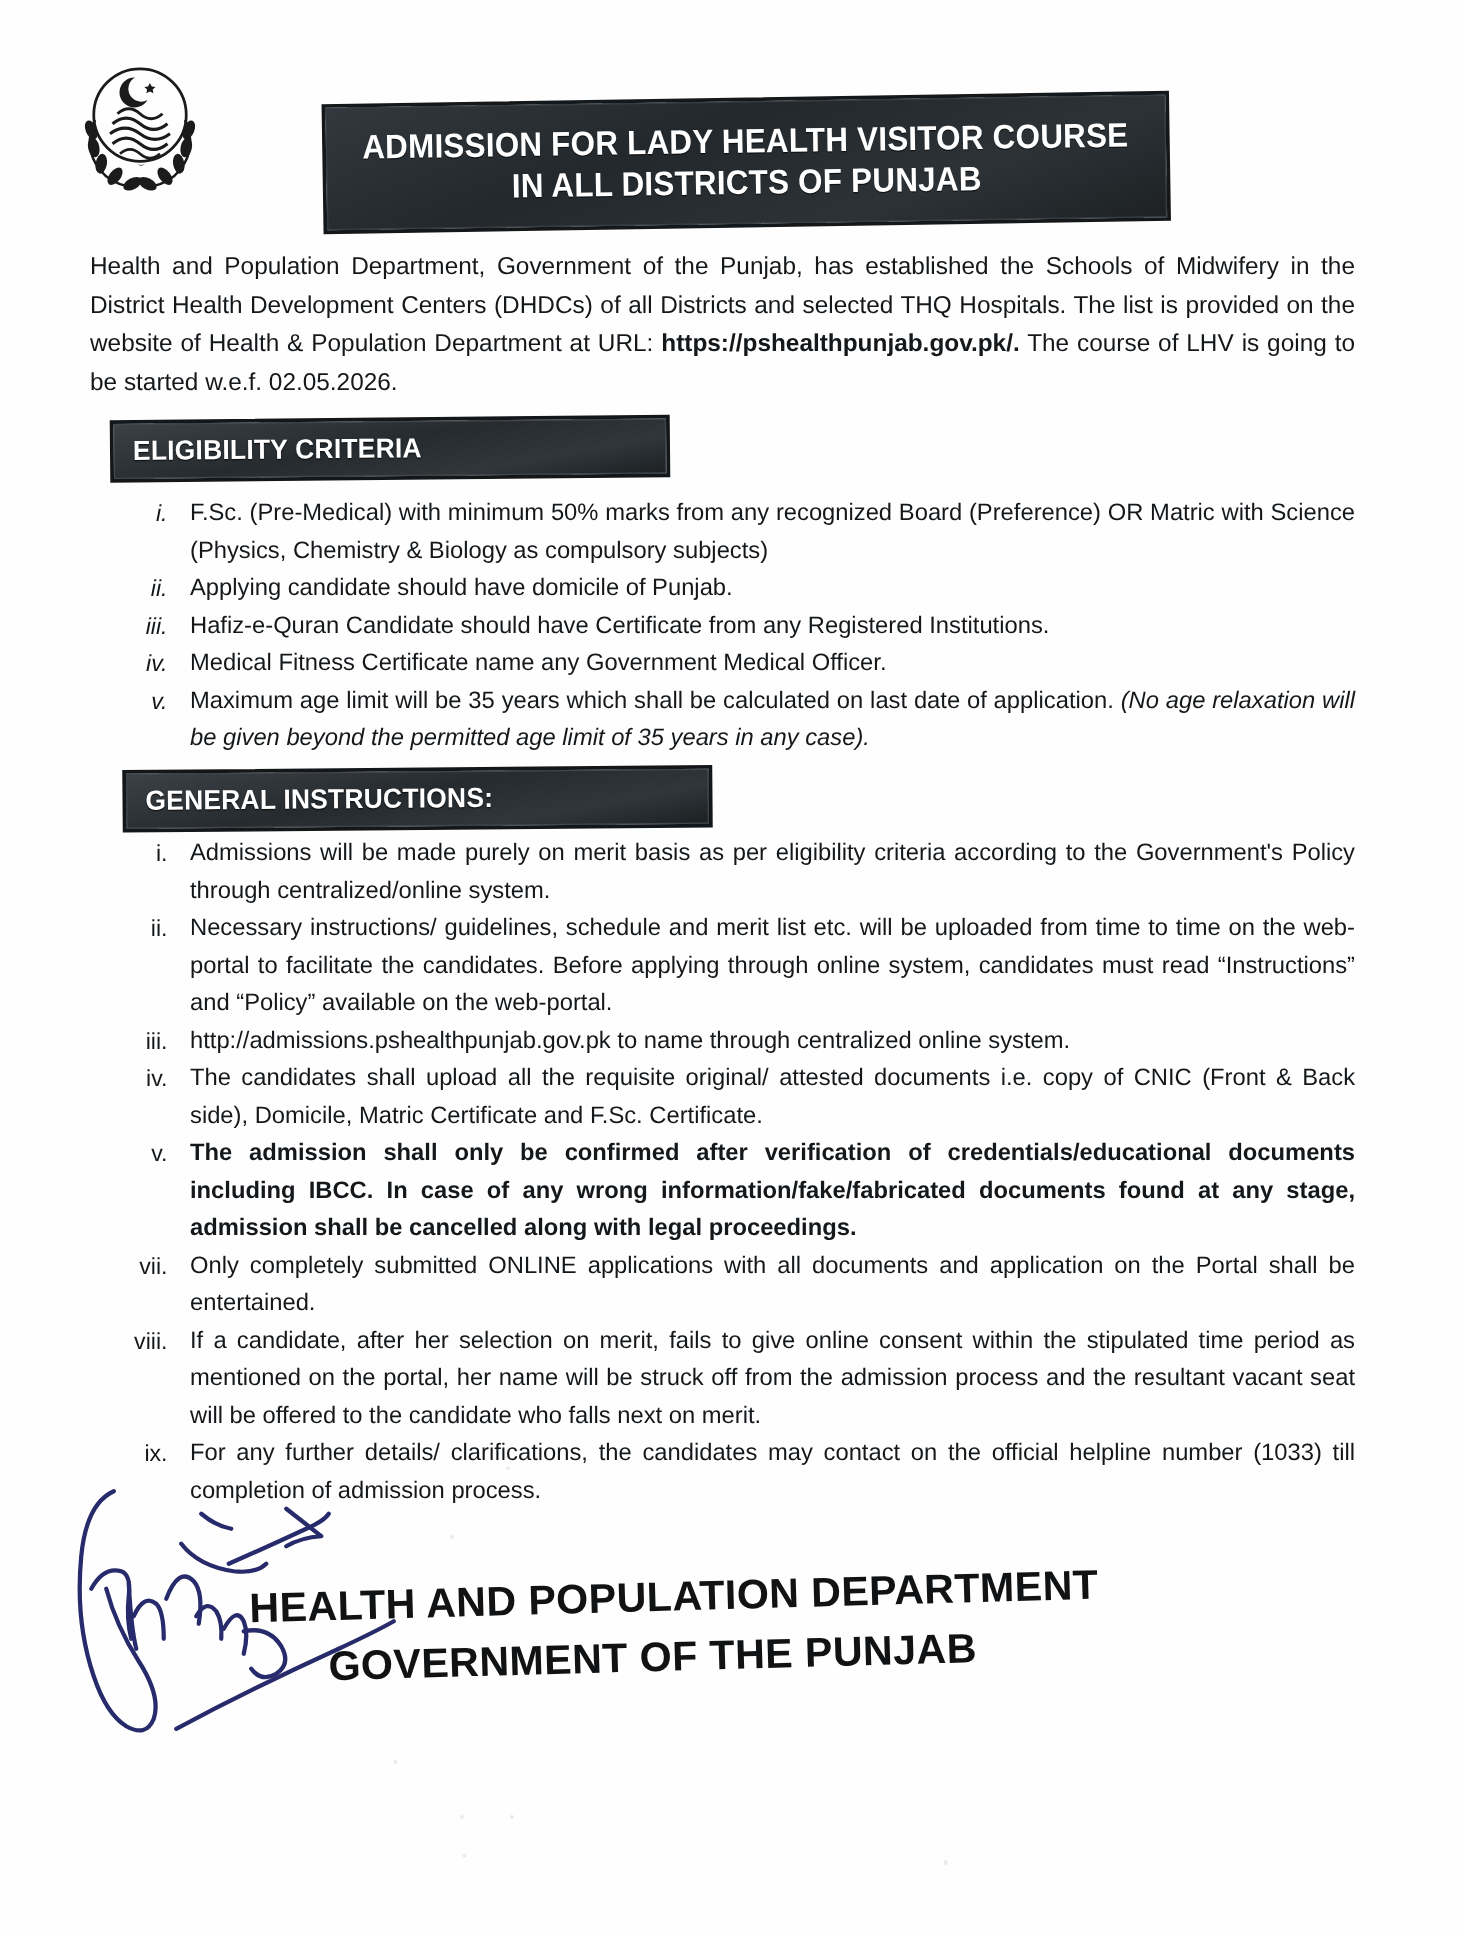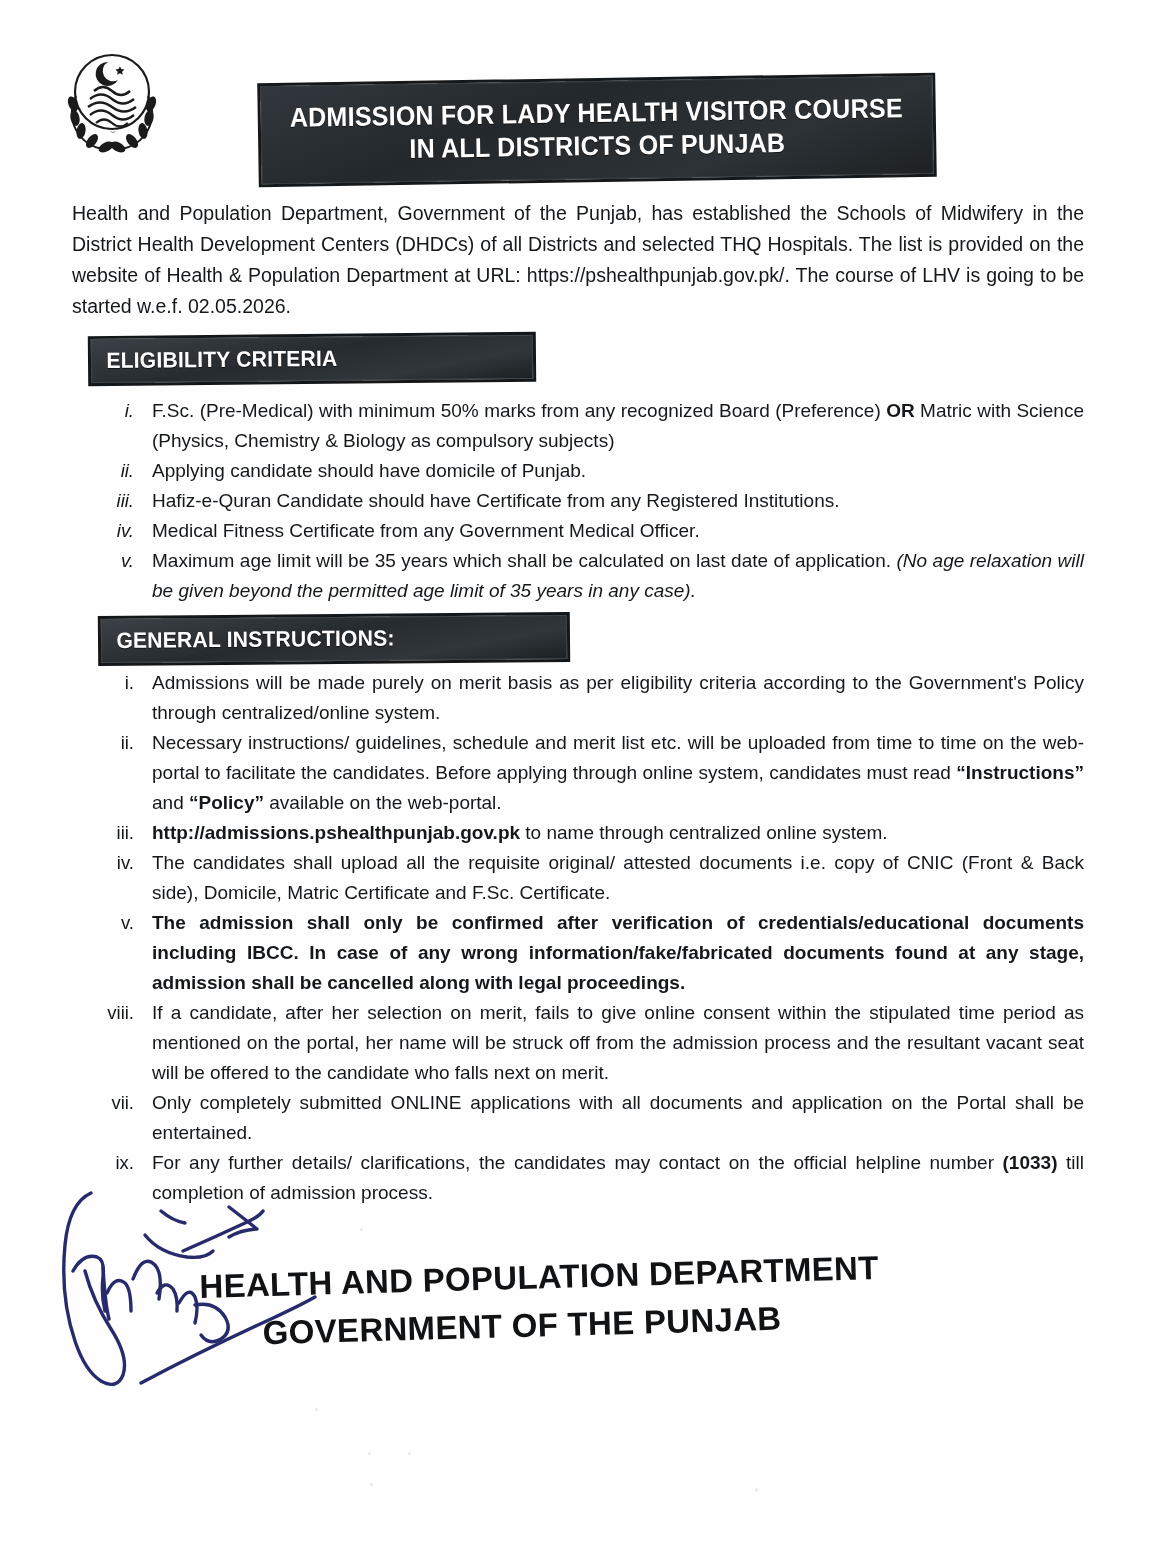--- a/index.html
+++ b/index.html
@@ -70,21 +70,21 @@
     position: absolute;
     left: 72px;
     top: 198px;
     width: 1012px;
     font-size: 19.5px;
     line-height: 31px;
     text-align: justify;
     text-justify: inter-word;
     color: #15181b;
   }
-  .intro b { font-weight: normal; margin-top: 14px; }
+  .intro b { font-weight: bold; margin-top: 14px; }
 
   
   .bar {
     position: absolute;
     height: 44px;
     border: 3px solid #14171a;
     background: linear-gradient(170deg, #3b4146 0%, #262b2f 45%, #30363a 75%, #1c2023 100%);
     display: flex;
     align-items: center;
     box-shadow: 0 0 0 1px #42484d inset;
@@ -138,21 +138,21 @@
   .marker.it { font-style: italic; }
   .li-body {
     flex: 1 1 auto;
     font-size: 19px;
     line-height: 30px;
     text-align: justify;
     text-justify: inter-word;
     color: #15181b;
   }
   .li-body.last-flush { text-align: left; }
-  .li-body b { font-weight: bold; }
+  .li-body b { font-weight: normal; }
   .li-body i { font-style: italic; }
   .li-body u { text-decoration: underline; }
   .li-body.allbold { font-weight: bold; }
   .spread {
     display: block;
     text-align: justify;
     text-align-last: justify;
   }
   sup { font-size: 0.62em; vertical-align: super; }
 
@@ -261,21 +261,21 @@
       <div class="li-body last-flush">Applying candidate should have domicile of Punjab.</div>
     </div>
 
     <div class="li">
       <div class="marker it">iii.</div>
       <div class="li-body last-flush">Hafiz-e-Quran Candidate should have Certificate from any Registered Institutions.</div>
     </div>
 
     <div class="li">
       <div class="marker it">iv.</div>
-      <div class="li-body last-flush">Medical Fitness Certificate from any Government Medical Officer.</div>
+      <div class="li-body last-flush">Medical Fitness Certificate name any Government Medical Officer.</div>
     </div>
 
     <div class="li">
       <div class="marker it">v.</div>
       <div class="li-body"><span>Maximum age limit will be 35 years which shall be calculated on last date of application. </span><i>(No age relaxation will be given beyond the permitted age limit of 35 years in any case).</i></div>
     </div>
   </div>
 
   <div class="bar" id="bar-instructions">
     <span class="bar-label">GENERAL INSTRUCTIONS:</span>
@@ -303,27 +303,27 @@
       <div class="li-body">The candidates shall upload all the requisite original/ attested documents i.e. copy of CNIC (Front &amp; Back side), Domicile, Matric Certificate and F.Sc. Certificate.</div>
     </div>
 
     <div class="li">
       <div class="marker">v.</div>
       <div class="li-body allbold">The admission shall only be confirmed after verification of credentials/educational documents including IBCC. In case of any wrong information/fake/fabricated documents found at any stage, admission shall be cancelled along with legal proceedings.</div>
     </div>
 
 
     <div class="li">
+      <div class="marker">vii.</div>
+      <div class="li-body">Only completely submitted ONLINE applications with all documents and application on the Portal shall be entertained.</div>
+    </div>
+
+    <div class="li">
       <div class="marker">viii.</div>
       <div class="li-body">If a candidate, after her selection on merit, fails to give online consent within the stipulated time period as mentioned on the portal, her name will be struck off from the admission process and the resultant vacant seat will be offered to the candidate who falls next on merit.</div>
-    </div>
-
-    <div class="li">
-      <div class="marker">vii.</div>
-      <div class="li-body">Only completely submitted ONLINE applications with all documents and application on the Portal shall be entertained.</div>
     </div>
 
     <div class="li">
       <div class="marker">ix.</div>
       <div class="li-body"><span>For any further details/ clarifications, the candidates may contact on the official helpline number </span><b>(1033)</b><span> till completion of admission process.</span></div>
     </div>
   </div>
 
   <div class="sig-wrap">
     <svg viewBox="0 0 340 260" width="340" height="260" aria-hidden="true">

